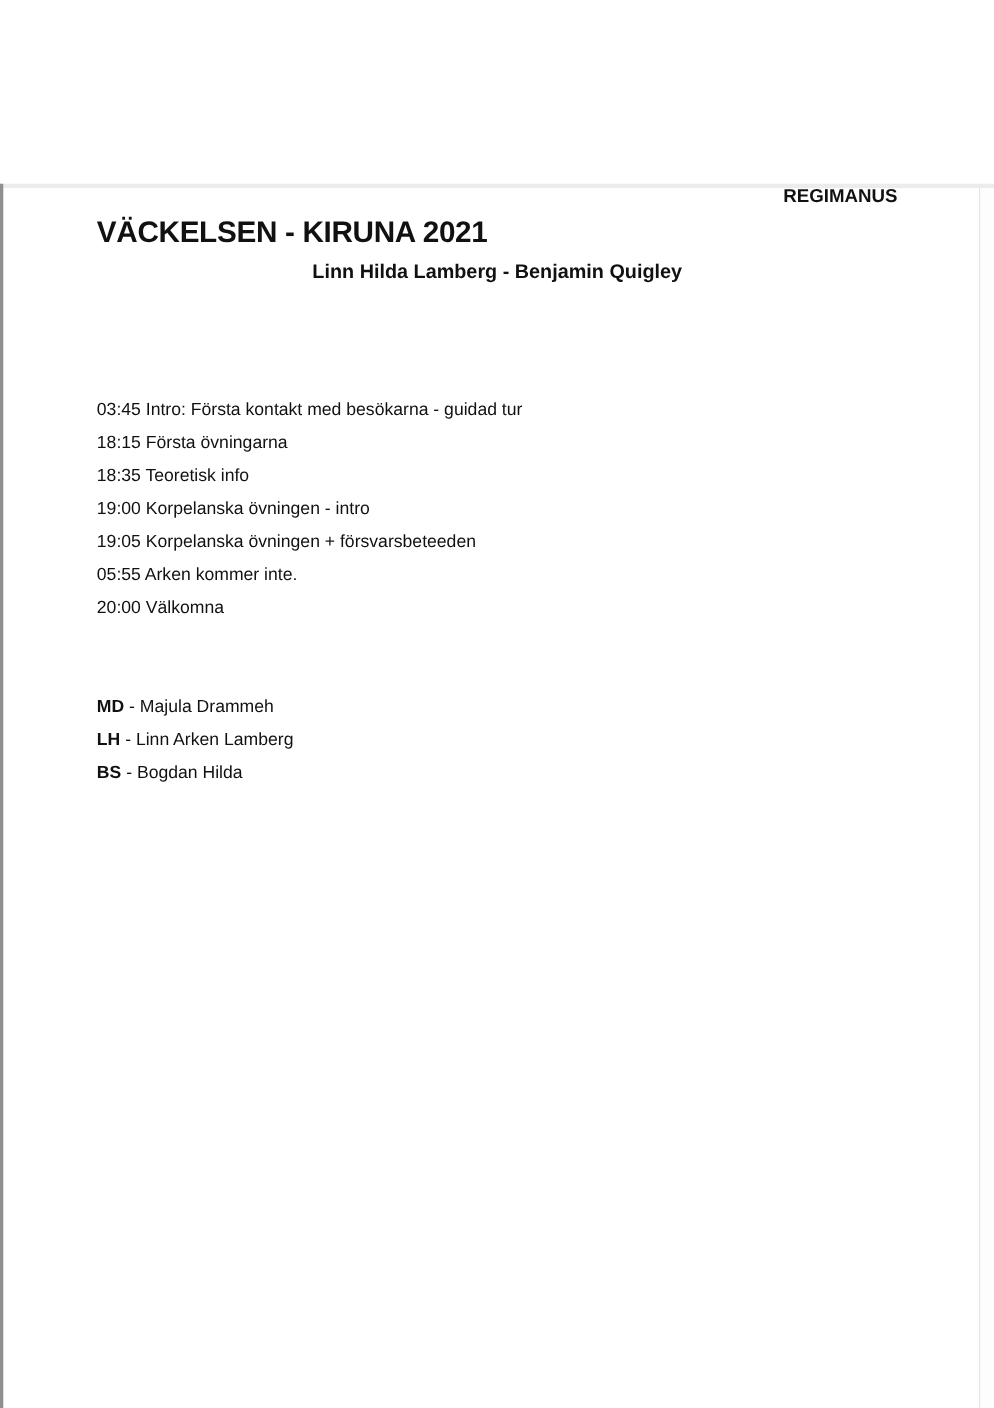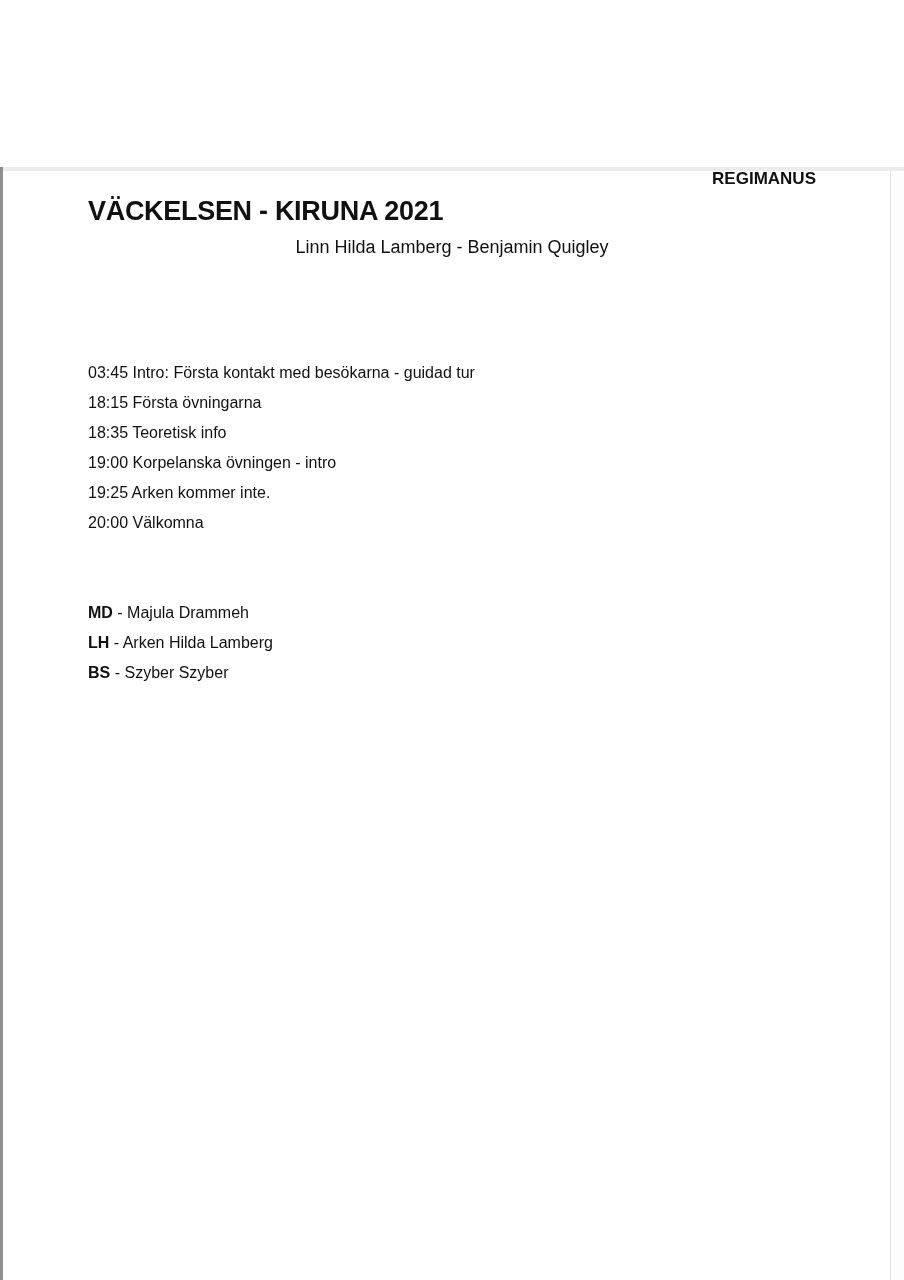--- a/index.html
+++ b/index.html
@@ -53,21 +53,21 @@
     margin: 4px 0 0 0;
     font-size: 27px;
     font-weight: 700;
     line-height: 34px;
     letter-spacing: -0.3px;
     text-align: left;
   }
   .subtitle {
     margin: 6px 0 0 0;
     font-size: 18px;
-    font-weight: 400;
+    font-weight: 700;
     line-height: 26px;
     text-align: center;
   }
   .schedule {
     margin-top: 98px;
   }
   .schedule .row {
     font-size: 16px;
     line-height: 30px;
     white-space: nowrap;
@@ -110,30 +110,31 @@
         <div class="row"><span class="time">03:45</span> <span>Intro: Första kontakt med besökarna - guidad tur</span></div>
 
 
         <div class="row"><span class="time">18:15</span> <span>Första övningarna</span></div>
 
         <div class="row"><span class="time">18:35</span> <span>Teoretisk info</span></div>
 
 
         <div class="row"><span class="time">19:00</span> <span>Korpelanska övningen - intro</span></div>
 
+        <div class="row"><span class="time">19:05</span> <span>Korpelanska övningen + försvarsbeteeden</span></div>
 
-        <div class="row"><span class="time">19:25</span> <span>Arken kommer inte.</span></div>
+        <div class="row"><span class="time">05:55</span> <span>Arken kommer inte.</span></div>
 
         <div class="row"><span class="time">20:00</span> <span>Välkomna</span></div>
       </div>
 
     <div class="cast">
 
         <div class="row"><span class="initials">MD</span><span class="sep"> - </span><span>Majula Drammeh</span></div>
 
 
-        <div class="row"><span class="initials">LH</span><span class="sep"> - </span><span>Arken Hilda Lamberg</span></div>
+        <div class="row"><span class="initials">LH</span><span class="sep"> - </span><span>Linn Arken Lamberg</span></div>
 
-        <div class="row"><span class="initials">BS</span><span class="sep"> - </span><span>Szyber Szyber</span></div>
+        <div class="row"><span class="initials">BS</span><span class="sep"> - </span><span>Bogdan Hilda</span></div>
       </div>
 
   </div>
 </div>
 
 </body></html>

